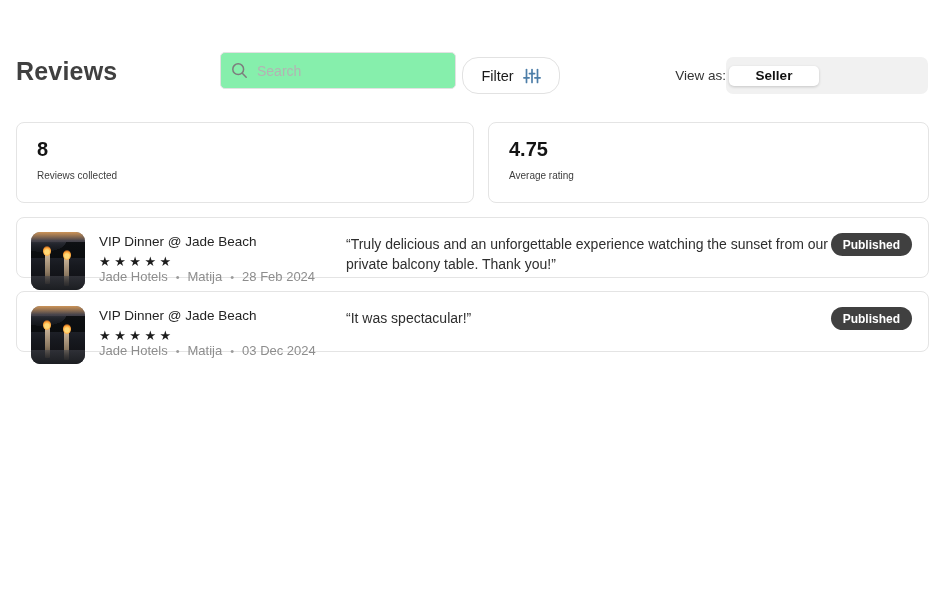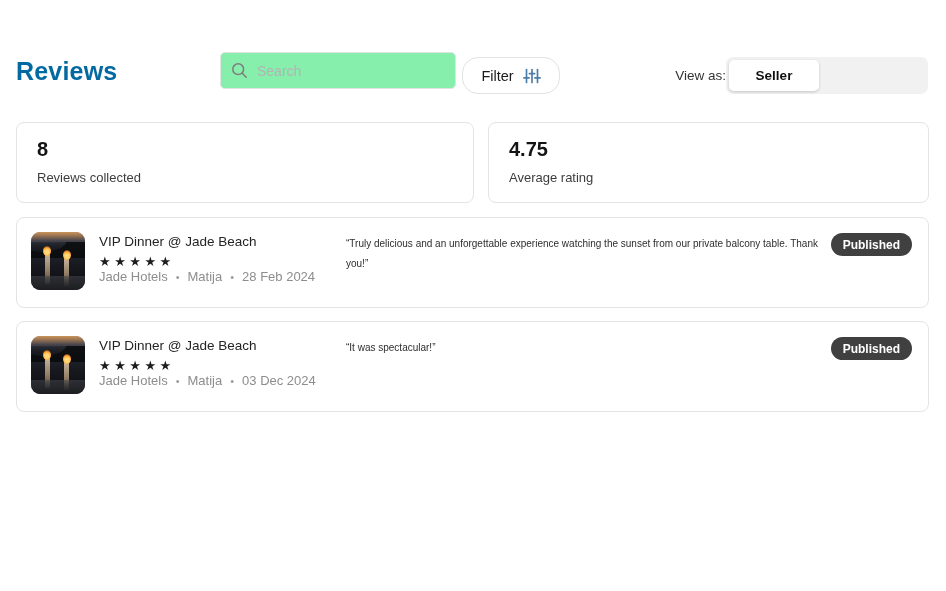--- a/index.html
+++ b/index.html
@@ -2,57 +2,57 @@
 <html><head>
 <meta charset="utf-8">
 <style>
   * { margin:0; padding:0; box-sizing:border-box; }
   html,body { width:946px; height:591px; background:#ffffff;
     font-family:"Liberation Sans", sans-serif; color:#1d1d1d; }
   .page { position:relative; width:946px; height:591px; overflow:hidden; }
 
   
   .page-title { position:absolute; left:16px; top:57px; font-size:25px;
-    font-weight:700; color:#0369a1; letter-spacing:0.2px; }
+    font-weight:700; color:#404040; letter-spacing:0.2px; }
 
   .search-box { position:absolute; left:220px; top:52px; width:236px; height:37px;
     border:1px solid #e2e2e2; border-radius:5px; background:#86efac;
     display:flex; align-items:center; padding:0 10px; gap:9px; }
   .search-box svg { flex:none; }
   .search-box input { border:none; outline:none; flex:1; font-size:14px;
     font-family:"Liberation Sans", sans-serif; color:#333; background:transparent; }
   .search-box input::placeholder { color:#b3b3b3; }
 
   .filter-btn { position:absolute; left:462px; top:57px; width:98px; height:37px;
     border:1px solid #e2e2e2; border-radius:16px; background:#fff; cursor:pointer;
     display:flex; align-items:center; justify-content:center; gap:9px;
     font-size:14.5px; color:#1a1a1a; font-family:"Liberation Sans", sans-serif; }
 
   .view-as-label { position:absolute; right:220px; top:68px; font-size:13.5px; color:#333; }
 
   .segmented { position:absolute; right:18px; top:57px; width:202px; height:37px;
     background:#f1f1f1; border-radius:7px; display:flex; align-items:center;
     padding:3px; }
-  .seg-opt { height:31px; border-radius:5px; display:flex; align-items:center;
+  .seg-opt { height:20px; border-radius:5px; display:flex; align-items:center;
     justify-content:center; font-size:13.5px; cursor:pointer; }
   .seg-opt.active { width:90px; background:#fff; font-weight:700; color:#111;
     box-shadow:0 1px 3px rgba(0,0,0,0.18); }
   .seg-opt.inactive { flex:1; color:#8f8f8f; }
 
   
   .stats { position:absolute; left:16px; top:122px; width:913px; height:81px;
     display:grid; grid-template-columns:458px 1fr; gap:14px; }
   .stat-card { border:1px solid #e4e4e4; border-radius:8px; background:#fff;
     padding:15px 20px; }
   .stat-value { font-size:20px; font-weight:700; color:#141414; }
-  .stat-label { margin-top:9px; font-size:13px; color:#3d3d3d; }
+  .stat-label { margin-top:9px; font-size:10px; color:#3d3d3d; }
 
   
   .reviews { position:absolute; left:16px; top:217px; width:913px; }
-  .review-card { position:relative; height:91px; border:1px solid #e4e4e4;
+  .review-card { position:relative; height:61px; border:1px solid #e4e4e4;
     border-radius:8px; background:#fff; margin-bottom:13px; cursor:pointer; }
 
   .thumb { position:absolute; left:14px; top:14px; width:54px; height:58px;
     border-radius:9px; overflow:hidden;
     background:linear-gradient(180deg,#564a41 0%,#3b3c48 14%,#23262f 32%,#17191f 58%,#111216 82%,#15161a 100%); }
   .thumb .sky { position:absolute; left:0; top:0; width:100%; height:12px;
     background:linear-gradient(180deg, rgba(224,160,92,0.85), rgba(120,100,90,0.25) 70%, transparent); }
   .thumb .hills { position:absolute; left:0; top:10px; width:100%; height:16px;
     background:radial-gradient(80% 110% at 20% 0%, transparent 55%, rgba(10,12,14,0.85) 56%),
                linear-gradient(180deg, rgba(20,24,28,0.4), rgba(12,14,16,0.9)); }
@@ -68,21 +68,21 @@
     background:linear-gradient(180deg, rgba(70,72,80,0.55), rgba(28,30,34,0.95)); }
 
   .review-info { position:absolute; left:82px; top:16px; }
   .review-title { font-size:13.5px; font-weight:500; color:#242424; }
   .review-stars { margin-top:5px; font-size:13px; letter-spacing:3.5px; color:#1c1c1c; }
   .review-meta { font-size:13px; color:#8d8d8d;
     display:flex; align-items:center; gap:8px; }
   .review-meta .dot { font-size:11px; color:#9a9a9a; }
 
   .review-quote { position:absolute; left:329px; top:16px; width:485px;
-    font-size:10px; line-height:20px; color:#2e2e2e; }
+    font-size:14px; line-height:20px; color:#2e2e2e; }
 
   .status-badge { position:absolute; right:16px; top:15px; height:23px;
     padding:0 12px; border-radius:12px; background:#404040; color:#fff;
     font-size:12px; font-weight:700; display:flex; align-items:center; }
 </style>
 </head>
 <body>
 
 <div class="page">
 

